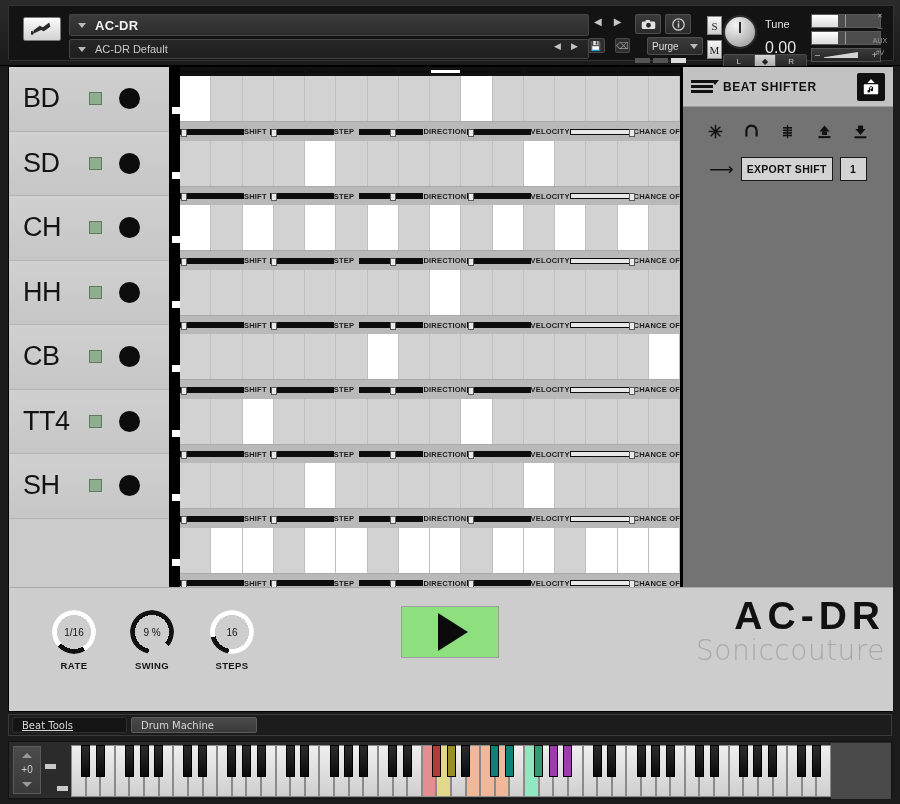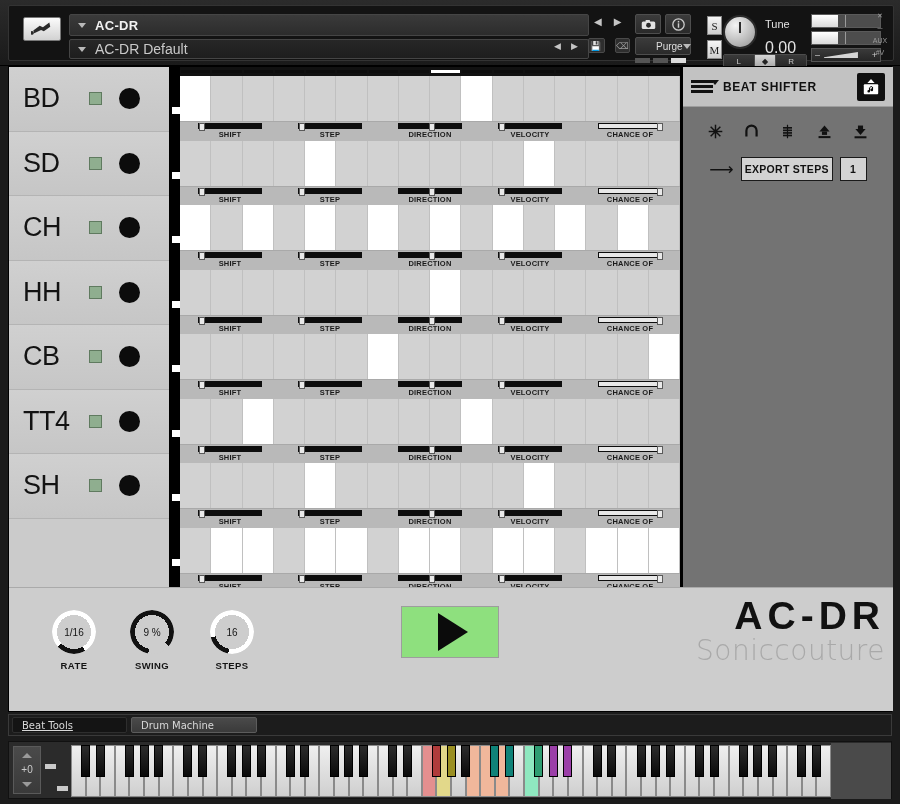--- a/index.html
+++ b/index.html
@@ -36,36 +36,36 @@
     display: flex; align-items: center; margin-bottom: 3px;
     padding-left: 8px;
   }
   .patch-row.sub { background: linear-gradient(#272727, #1e1e1e); height: 20px; }
   .caret-dn {
     width: 0; height: 0; border-left: 4px solid transparent;
     border-right: 4px solid transparent; border-top: 5px solid #b9b9b9;
     margin-right: 9px;
   }
   .patch-name { color: #f2f2f2; font-size: 13px; font-weight: bold; letter-spacing: .3px; }
-  .patch-sub { color: #c9c9c9; font-size: 14px; }
+  .patch-sub { color: #c9c9c9; font-size: 11px; }
 
   
   .hdr-tools { position: absolute; left: 626px; top: 8px; width: 66px; }
   .hdr-tools-row { display: flex; gap: 4px; }
   .ht-btn {
     width: 26px; height: 20px; background: linear-gradient(#3b3b3b,#2a2a2a);
     border: 1px solid #4e4e4e; border-radius: 2px;
     display: flex; align-items: center; justify-content: center;
   }
   .purge-row {
     margin-top: 3px; width: 56px; height: 18px;
     background: linear-gradient(#3b3b3b,#2a2a2a);
     border: 1px solid #4e4e4e; border-radius: 2px;
     display: flex; align-items: center; justify-content: space-between;
-    padding: 0 20px; color: #ddd; font-size: 10px;
+    padding: 0 4px; color: #ddd; font-size: 10px; margin-left: 12px;
   }
   .meter-bars { margin-top: 3px; display: flex; gap: 3px; align-items: flex-end; }
   .meter-bars i { display:block; width: 15px; height: 5px; background: #555; }
   .meter-bars i.on { background: #ddd; }
 
   
   .sm-col { position: absolute; left: 698px; top: 10px; }
   .sm-btn {
     width: 15px; height: 19px; background: linear-gradient(#f6f6f6,#cfcfcf);
     border: 1px solid #888; color: #222; font-size: 11px;
@@ -168,21 +168,21 @@
     flex: 1; border-right: 1px solid #c0c0c0; display: block; height: 100%;
   }
   .steps span.on { background: #ffffff; }
   .ctrl-strip {
     position: absolute; left: 0; top: 45px; width: 500px; height: 19.5px;
     background: #b9b9b9; display: flex; align-items: flex-start;
     border-top: 1px solid #a9a9a9;
   }
   .ctrl {
     flex: 1; position: relative; height: 100%;
-    display: flex; flex-direction: column; align-items: center;
+    display: flex; flex-direction: row; align-items: center;
   }
   .slider {
     width: 64px; height: 6px; margin-top: 1px; position: relative;
     background: #0d0d0d; border: 1px solid #0d0d0d;
   }
   .slider.hollow { background: #e8e8e8; }
   .slider .hd {
     position: absolute; top: -1px; width: 6px; height: 8px; background: #e9e9e9;
     border: 1px solid #5a5a5a;
   }
@@ -956,21 +956,21 @@
           <svg viewBox="0 0 20 20" width="17" height="17">
               <rect x="7" y="3" width="6" height="5" fill="#111"></rect>
               <polygon points="10,14 16,7 4,7" fill="#111"></polygon>
               <rect x="3" y="15.6" width="14" height="2.4" fill="#111"></rect>
             </svg>
         </div>
       </div>
       <div class="bs-buttons">
         <div class="bs-row">
           <span class="arrow-r">⟶</span>
-          <div class="btn-outline btn-export">EXPORT STEPS</div>
+          <div class="btn-outline btn-export">EXPORT SHIFT</div>
           <div class="btn-outline btn-count">1</div>
         </div>
       </div>
     </div>
 
     <div class="bottom">
         <div class="knob-wrap" style="left: 30px;">
           <div class="knob">
             <div class="ring" style="background: conic-gradient(from 150deg, rgb(17, 17, 17) 0deg, rgb(17, 17, 17) 78deg, rgb(255, 255, 255) 78deg, rgb(255, 255, 255) 360deg); mask: radial-gradient(circle, transparent 17px, rgb(0, 0, 0) 17px);"></div>
             <div class="txt">1/16</div>

